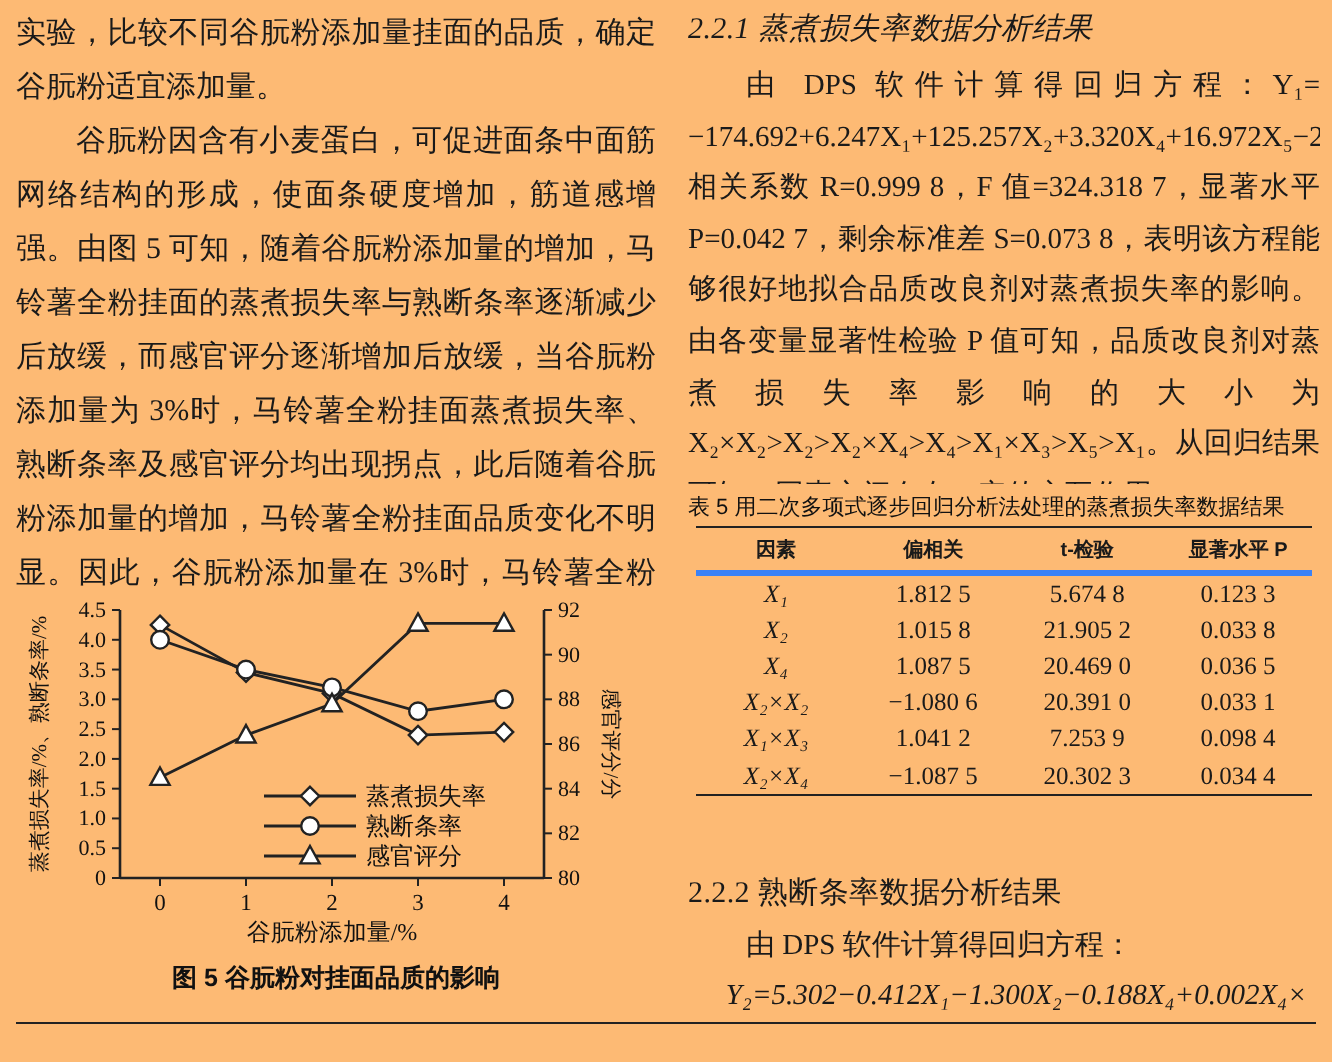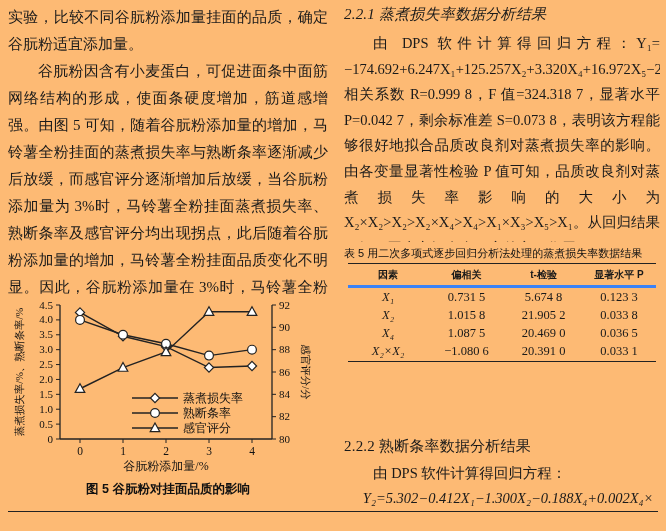--- a/index.html
+++ b/index.html
@@ -203,21 +203,21 @@
         <tr>
           <th style="width:26%;">因素</th>
           <th style="width:25%;">偏相关</th>
           <th style="width:25%;">t-检验</th>
           <th style="width:24%;">显著水平 P</th>
         </tr>
       </thead>
       <tbody>
         <tr>
           <td class="factor">X₁</td>
-          <td>0.731 5</td>
+          <td>1.812 5</td>
           <td>5.674 8</td>
           <td>0.123 3</td>
         </tr>
         <tr>
           <td class="factor">X₂</td>
           <td>1.015 8</td>
           <td>21.905 2</td>
           <td>0.033 8</td>
         </tr>
         <tr>
@@ -225,20 +225,32 @@
           <td>1.087 5</td>
           <td>20.469 0</td>
           <td>0.036 5</td>
         </tr>
         <tr>
           <td class="factor">X₂×X₂</td>
           <td>−1.080 6</td>
           <td>20.391 0</td>
           <td>0.033 1</td>
         </tr>
+        <tr>
+          <td class="factor">X₁×X₃</td>
+          <td>1.041 2</td>
+          <td>7.253 9</td>
+          <td>0.098 4</td>
+        </tr>
+        <tr>
+          <td class="factor">X₂×X₄</td>
+          <td>−1.087 5</td>
+          <td>20.302 3</td>
+          <td>0.034 4</td>
+        </tr>
       </tbody>
     </table>
 
     <div class="section-heading" style="top:437px;">2.2.2  熟断条率数据分析结果</div>
     <p class="rc-text indent" style="top:461px;">由 DPS 软件计算得回归方程：</p>
     <p class="rc-text equation-line" style="top:486px; text-indent:1.3em;">Y₂=5.302−0.412X₁−1.300X₂−0.188X₄+0.002X₄×</p>
   </div>
 
   <div class="footer-rule"></div>
   <div class="page-number-box">18</div>

